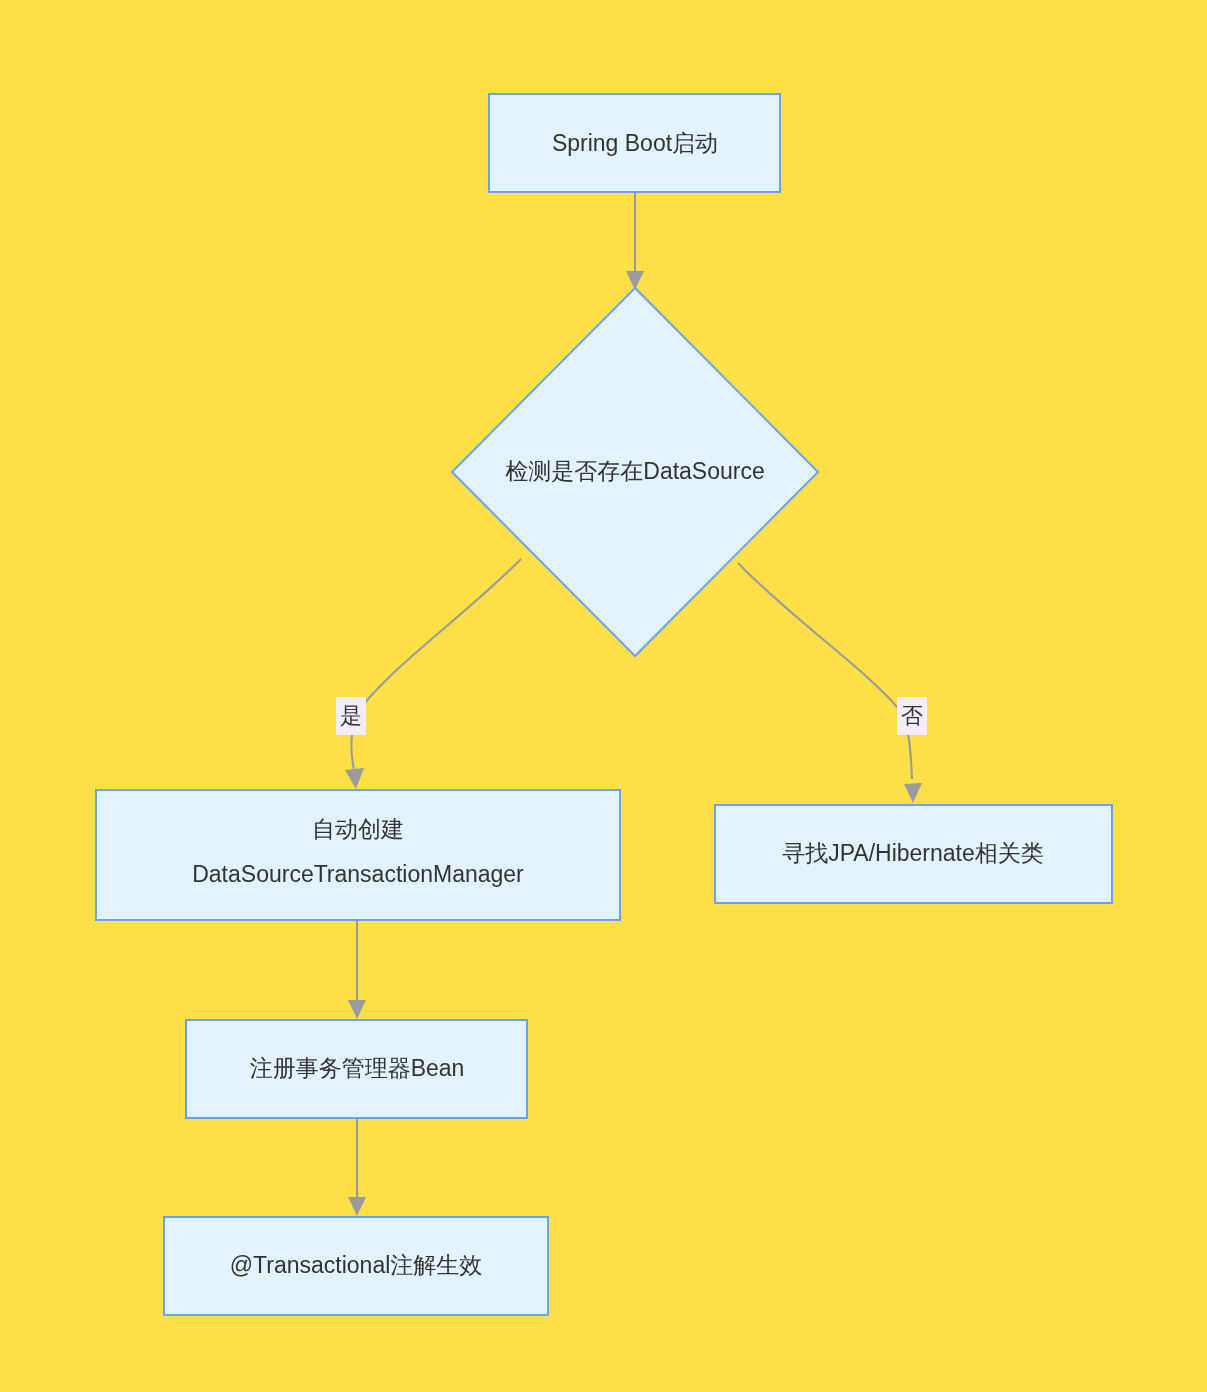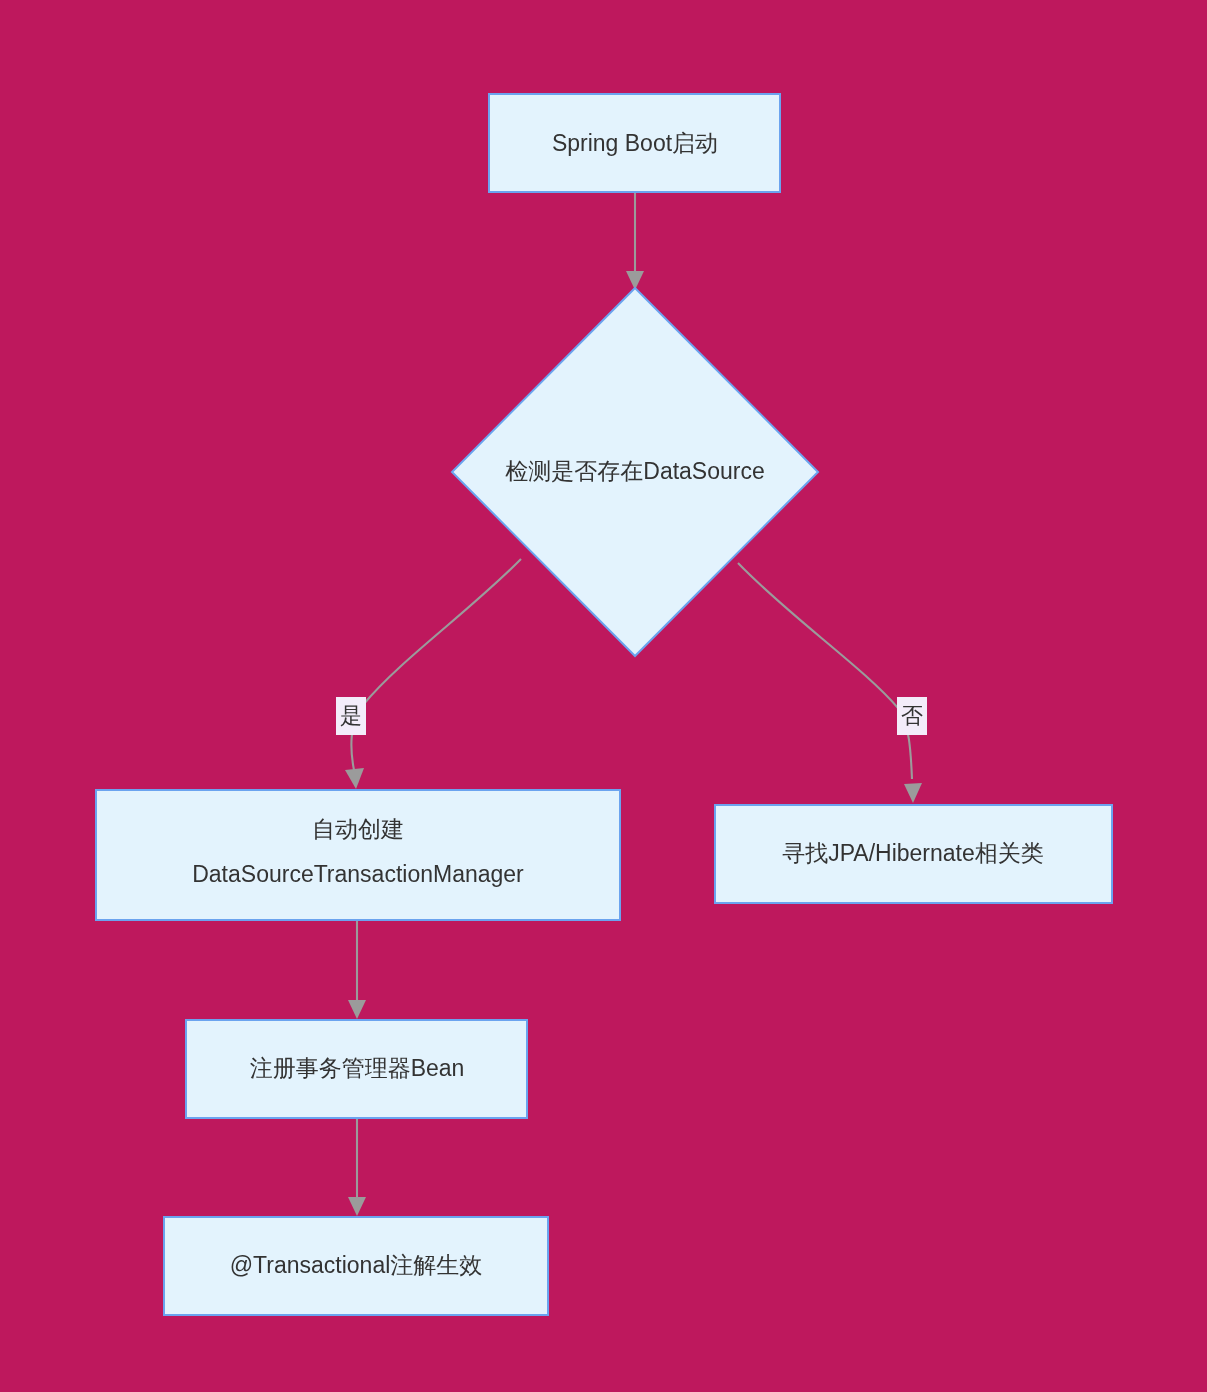--- a/index.html
+++ b/index.html
@@ -11,21 +11,21 @@
   body {
     width: 1207px;
     height: 1392px;
     font-family: "Liberation Sans", "DejaVu Sans", sans-serif;
     overflow: hidden;
   }
   #flowchart-root {
     position: relative;
     width: 1207px;
     height: 1392px;
-    background: #be185d;
+    background: #fde047;
   }
   svg#flow-svg {
     position: absolute;
     left: 0;
     top: 0;
     width: 1207px;
     height: 1392px;
     display: block;
   }
   .node-shape {

